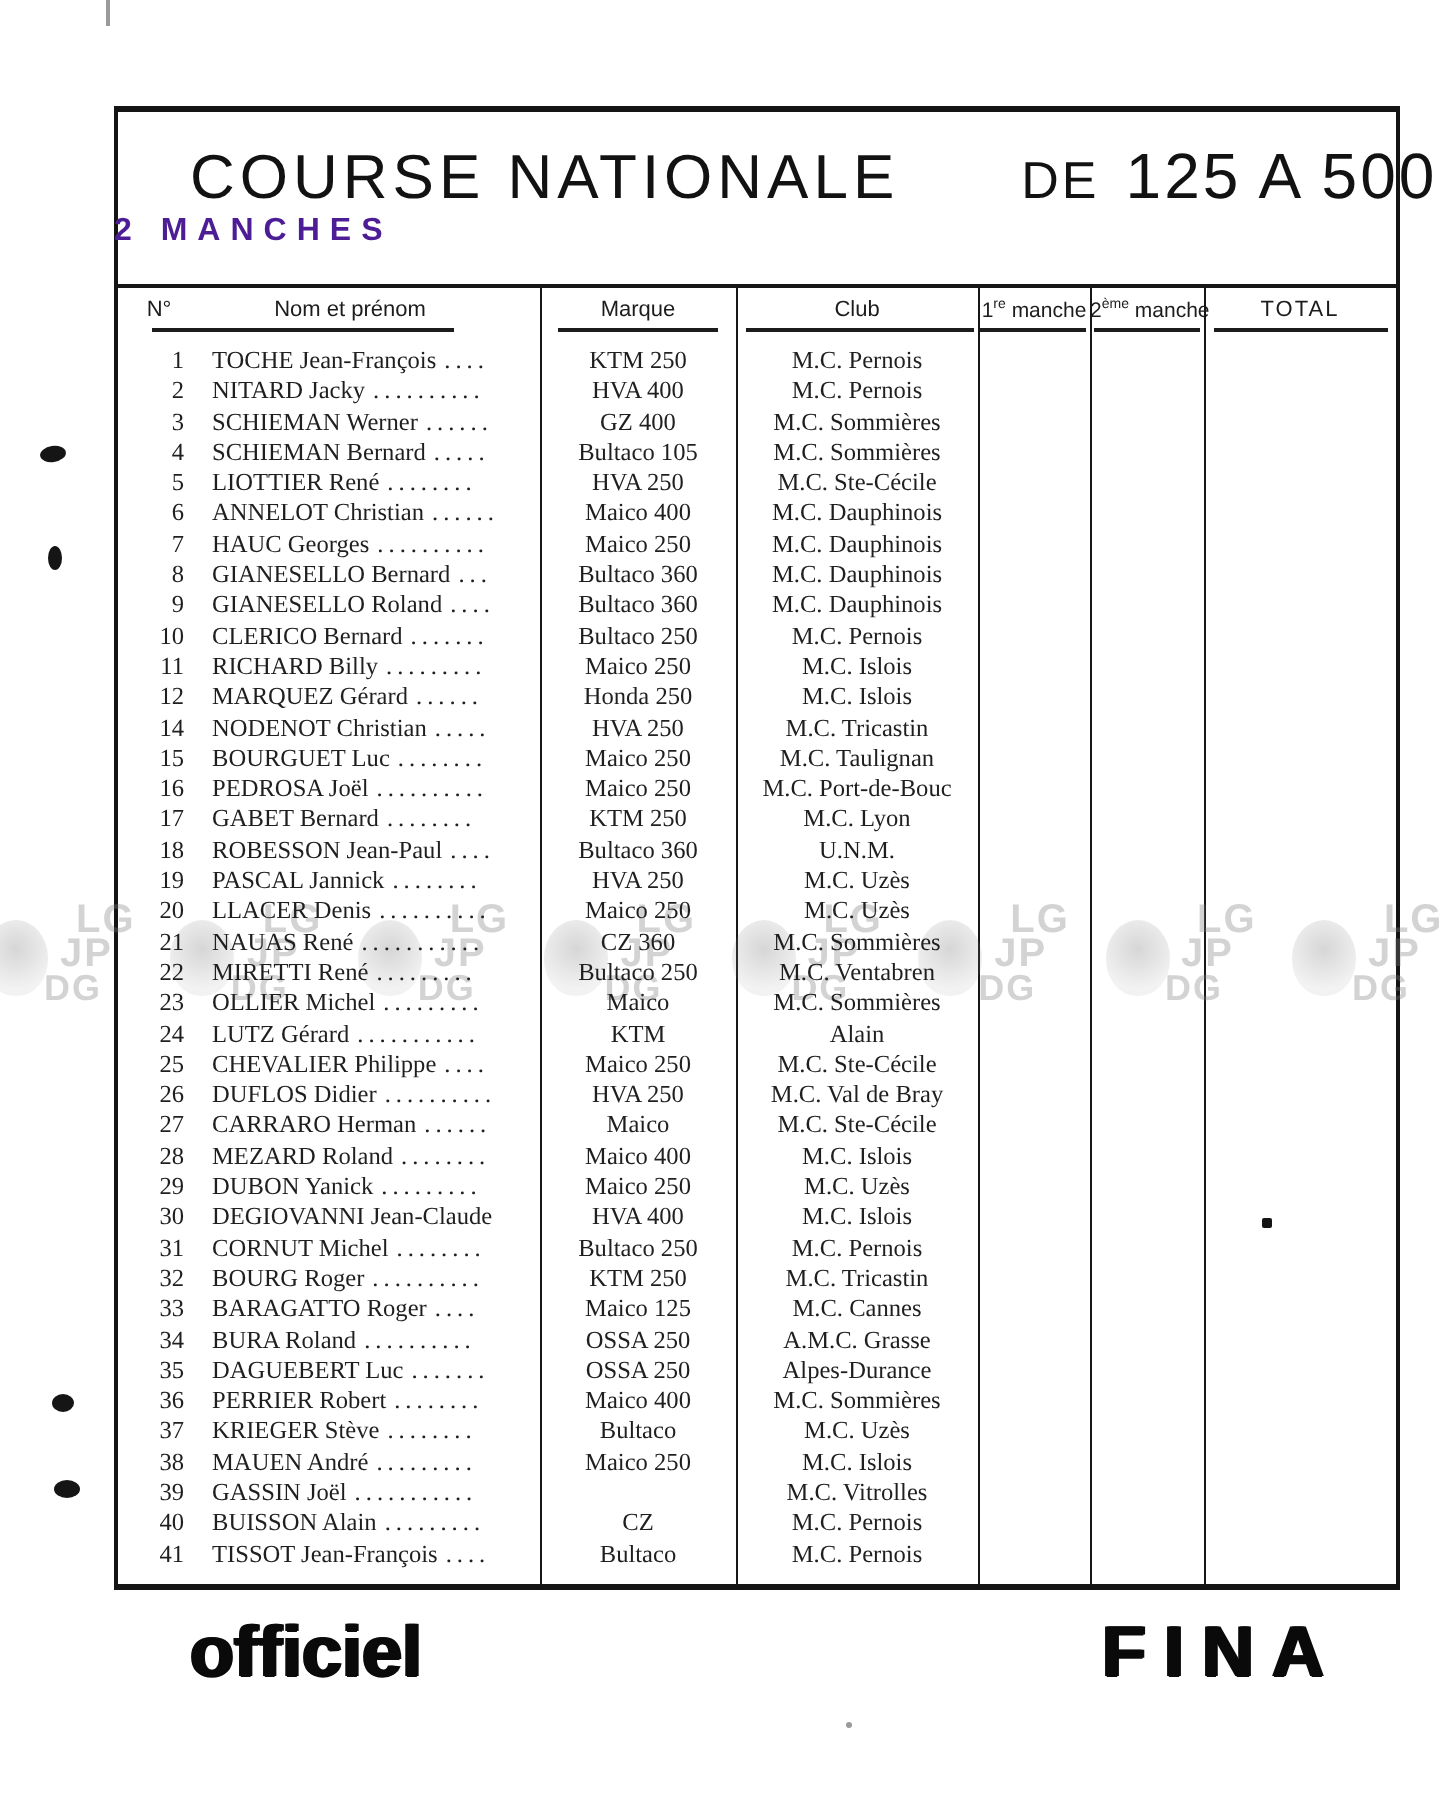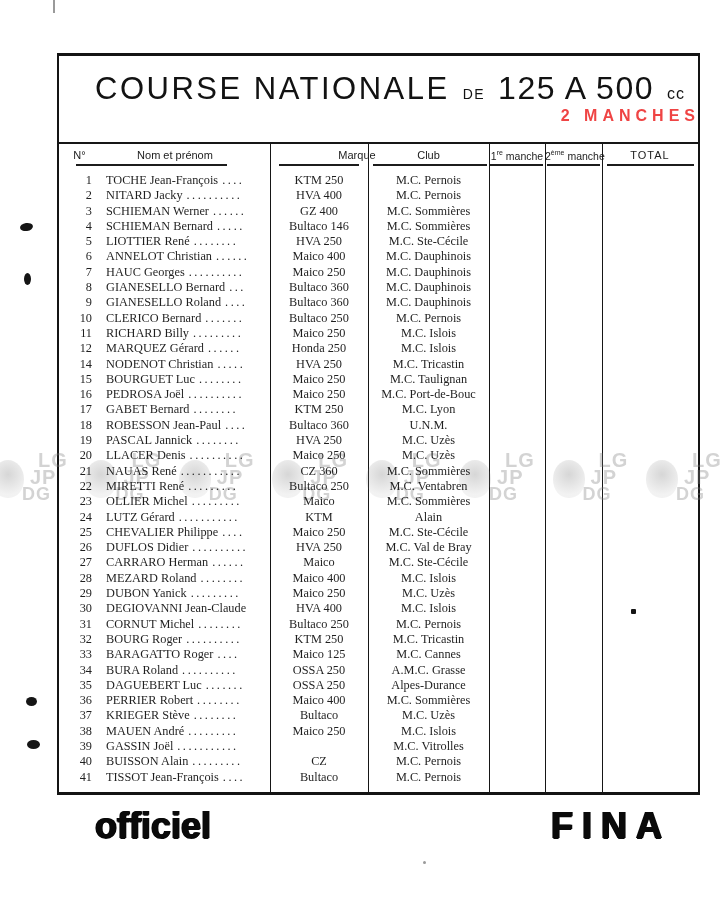--- a/index.html
+++ b/index.html
@@ -5,43 +5,43 @@
   html,body{margin:0;padding:0;background:#e8e8e8;}
   #page{position:relative;width:727px;height:898px;background:#ffffff;overflow:hidden;
         font-family:"Liberation Sans",sans-serif;color:#1a1a1a;}
   
   .box{position:absolute;left:57px;top:53px;width:643px;height:742px;box-sizing:border-box;
        border:2px solid #141414;border-top-width:3px;border-bottom-width:3px;background:transparent;}
   
   .title{position:absolute;left:95px;top:70px;width:575px;display:flex;align-items:baseline;gap:13px;
          white-space:nowrap;color:#121212;}
   .t-main{font-size:31px;letter-spacing:2.5px;}
-  .t-de{font-size:14px;letter-spacing:1.5px;}
+  .t-de{font-size:26px;letter-spacing:1.5px;margin-left:48px;}
   .t-range{font-size:32px;letter-spacing:1.5px;}
   .t-cc{font-size:16px;letter-spacing:1px;text-align:center;}
-  .subtitle{position:absolute;left:57px;top:107px;width:643px;text-align:right;
-            font-size:16px;font-weight:bold;letter-spacing:5px;color:#ef4444;}
+  .subtitle{position:absolute;left:57px;top:107px;width:643px;text-align:left;
+            font-size:16px;font-weight:bold;letter-spacing:5px;color:#4c1d95;}
   
   .hline{position:absolute;background:#161616;height:2px;}
   .hline-top{left:59px;top:142px;width:639px;}
   .hu{position:absolute;background:#1c1c1c;height:1.5px;top:164px;}
   .hu-name{left:76px;width:151px;}
   .hu-brand{left:279px;width:80px;}
   .hu-club{left:373px;width:114px;}
   .hu-m1{left:490px;width:53px;}
   .hu-m2{left:547px;width:53px;}
   .hu-total{left:607px;width:87px;}
   .vline{position:absolute;top:143px;height:650px;width:1.6px;background:#161616;}
   .v1{left:269.5px;} .v2{left:367.5px;} .v3{left:488.5px;} .v4{left:544.5px;} .v5{left:601.5px;}
   
   .th{position:absolute;top:149px;height:14px;font-size:11px;color:#1c1c1c;text-align:center;
       white-space:nowrap;}
   .th-num{left:59px;width:41px;}
   .th-name{left:100px;width:150px;}
-  .th-brand{left:270px;width:98px;margin-left:38px;}
+  .th-brand{left:270px;width:98px;}
   .th-club{left:368px;width:121px;}
   .th-m1{left:489px;width:56px;font-size:10.5px;}
   .th-m2{left:545px;width:57px;font-size:10.5px;}
   .th-total{left:602px;width:96px;letter-spacing:1px;}
   .th sup{font-size:7px;}
   
   .rows{position:absolute;left:59px;top:173px;width:639px;z-index:2;}
   .trow{display:grid;grid-template-columns:41px 170px 98px 121px 56px 57px 1fr;height:15.3px;
         font-family:"Liberation Serif",serif;font-size:12.3px;color:#1f1f1f;line-height:15.3px;}
   .trow .c{overflow:hidden;white-space:nowrap;}
@@ -201,21 +201,21 @@
         <div class="c name"><span class="nm">SCHIEMAN Werner</span><span class="dots">......</span></div>
         <div class="c brand">GZ 400</div>
         <div class="c club">M.C. Sommières</div>
         <div class="c m1"></div>
         <div class="c m2"></div>
         <div class="c total"></div>
       </div>
       <div class="trow">
         <div class="c num">4</div>
         <div class="c name"><span class="nm">SCHIEMAN Bernard</span><span class="dots">.....</span></div>
-        <div class="c brand">Bultaco 146</div>
+        <div class="c brand">Bultaco 105</div>
         <div class="c club">M.C. Sommières</div>
         <div class="c m1"></div>
         <div class="c m2"></div>
         <div class="c total"></div>
       </div>
       <div class="trow">
         <div class="c num">5</div>
         <div class="c name"><span class="nm">LIOTTIER René</span><span class="dots">........</span></div>
         <div class="c brand">HVA 250</div>
         <div class="c club">M.C. Ste-Cécile</div>

